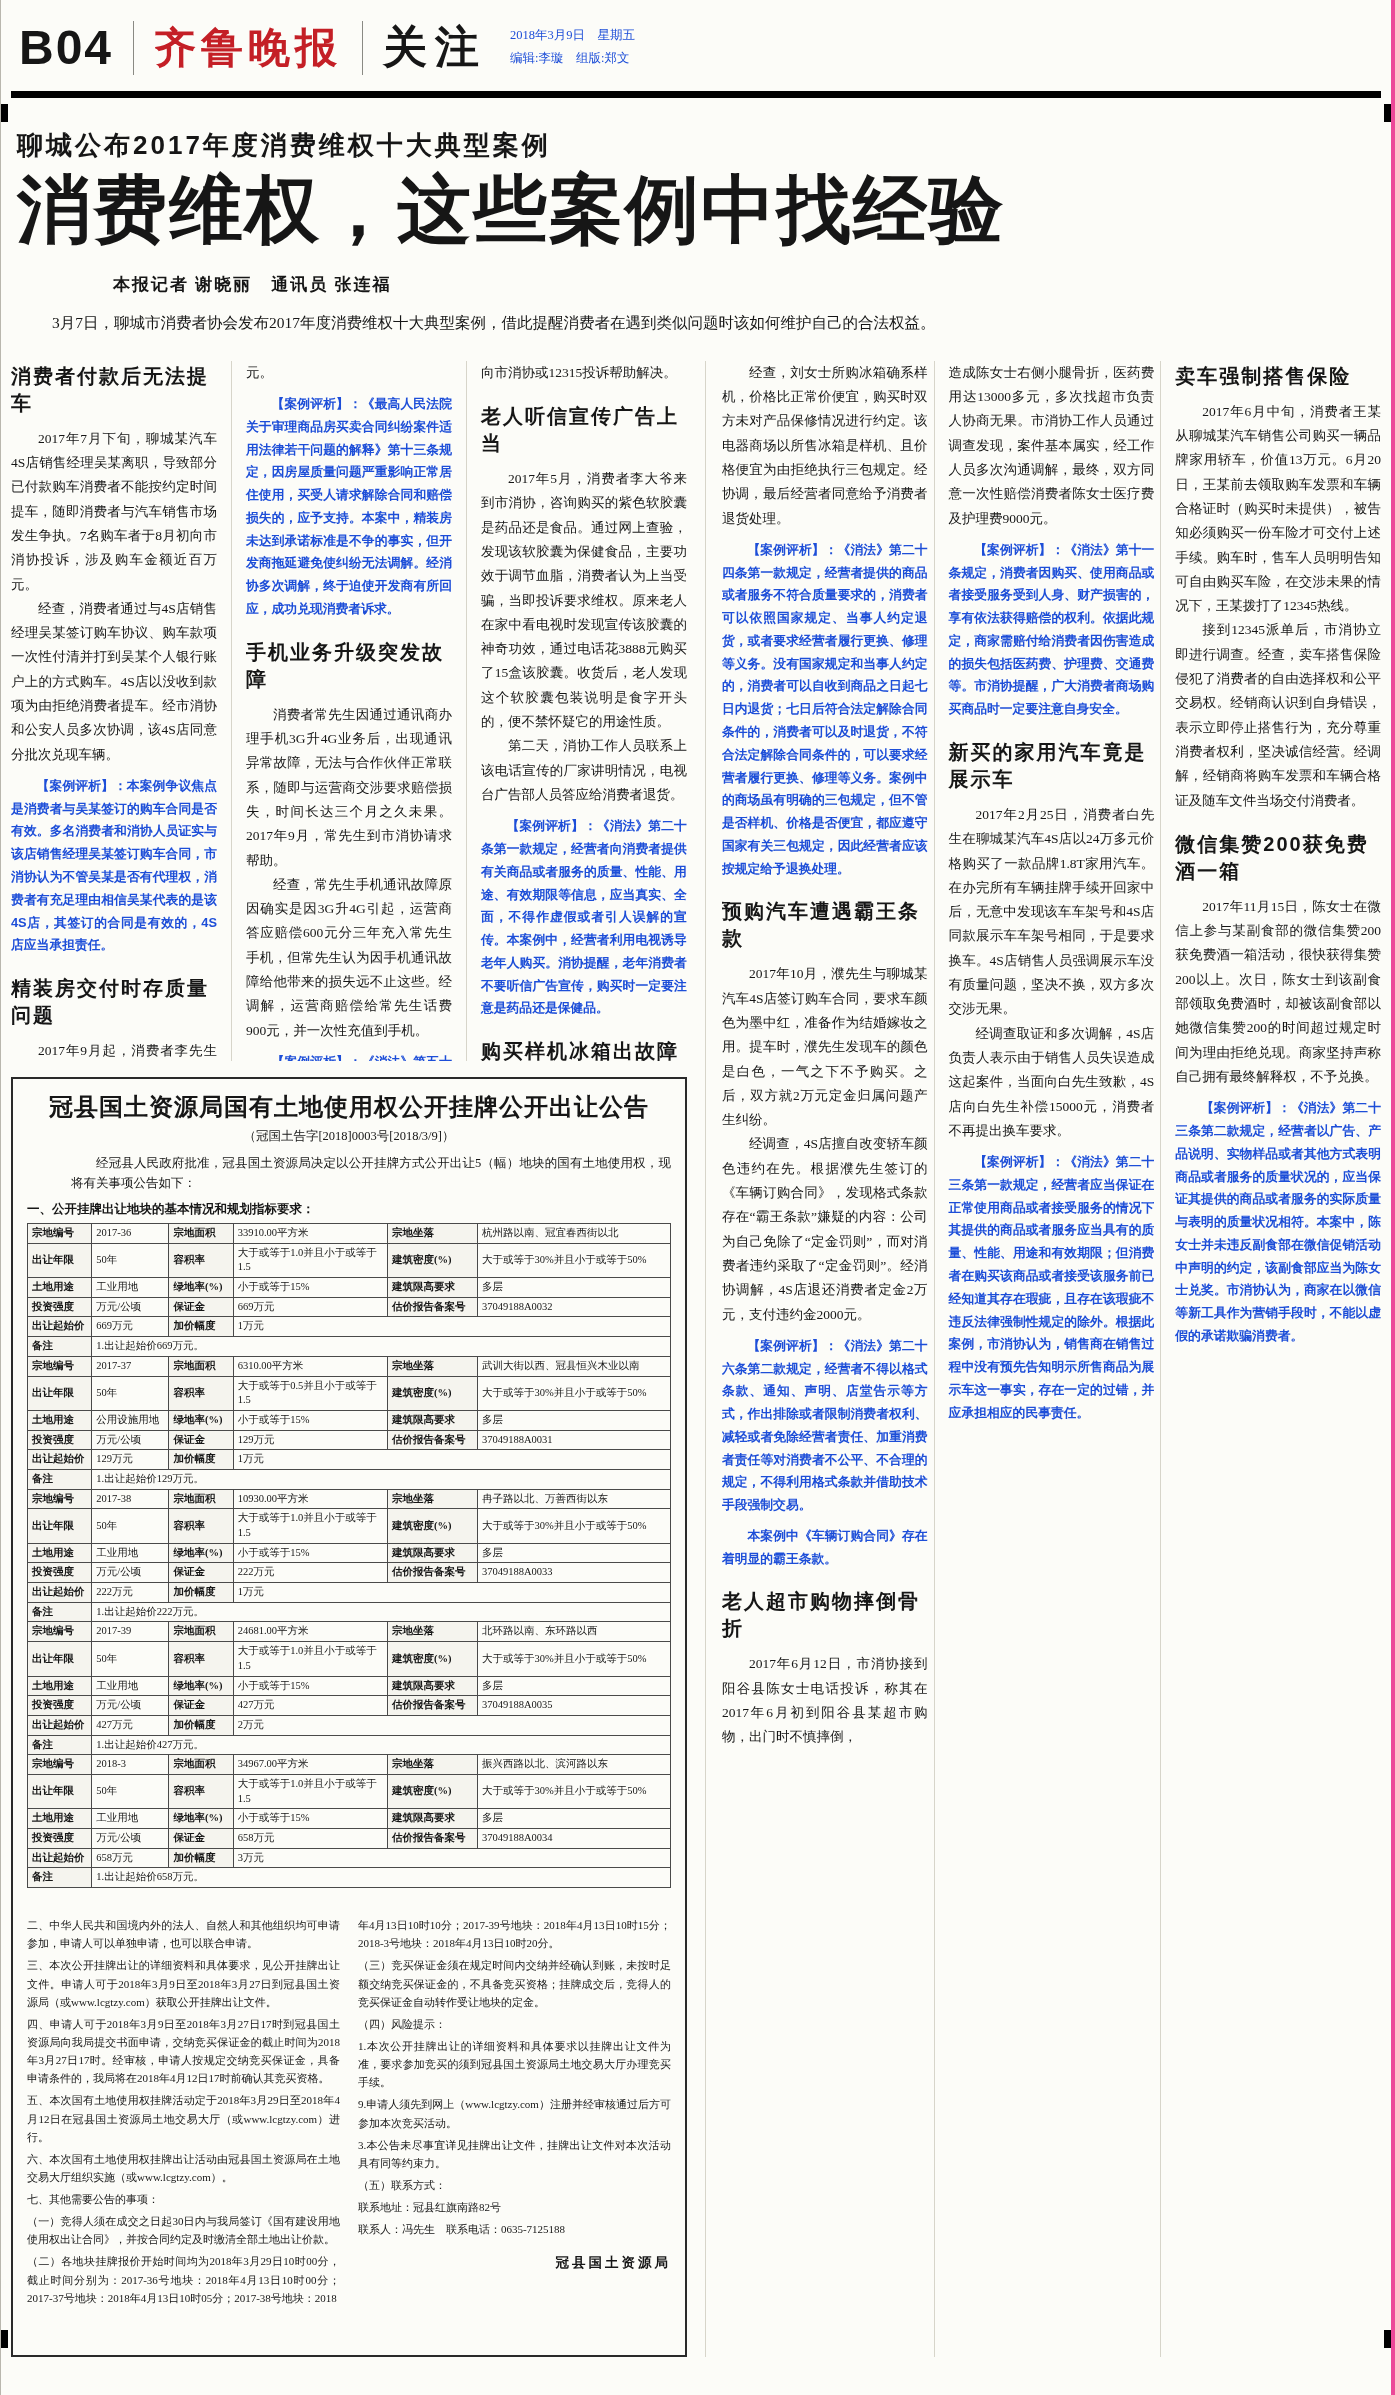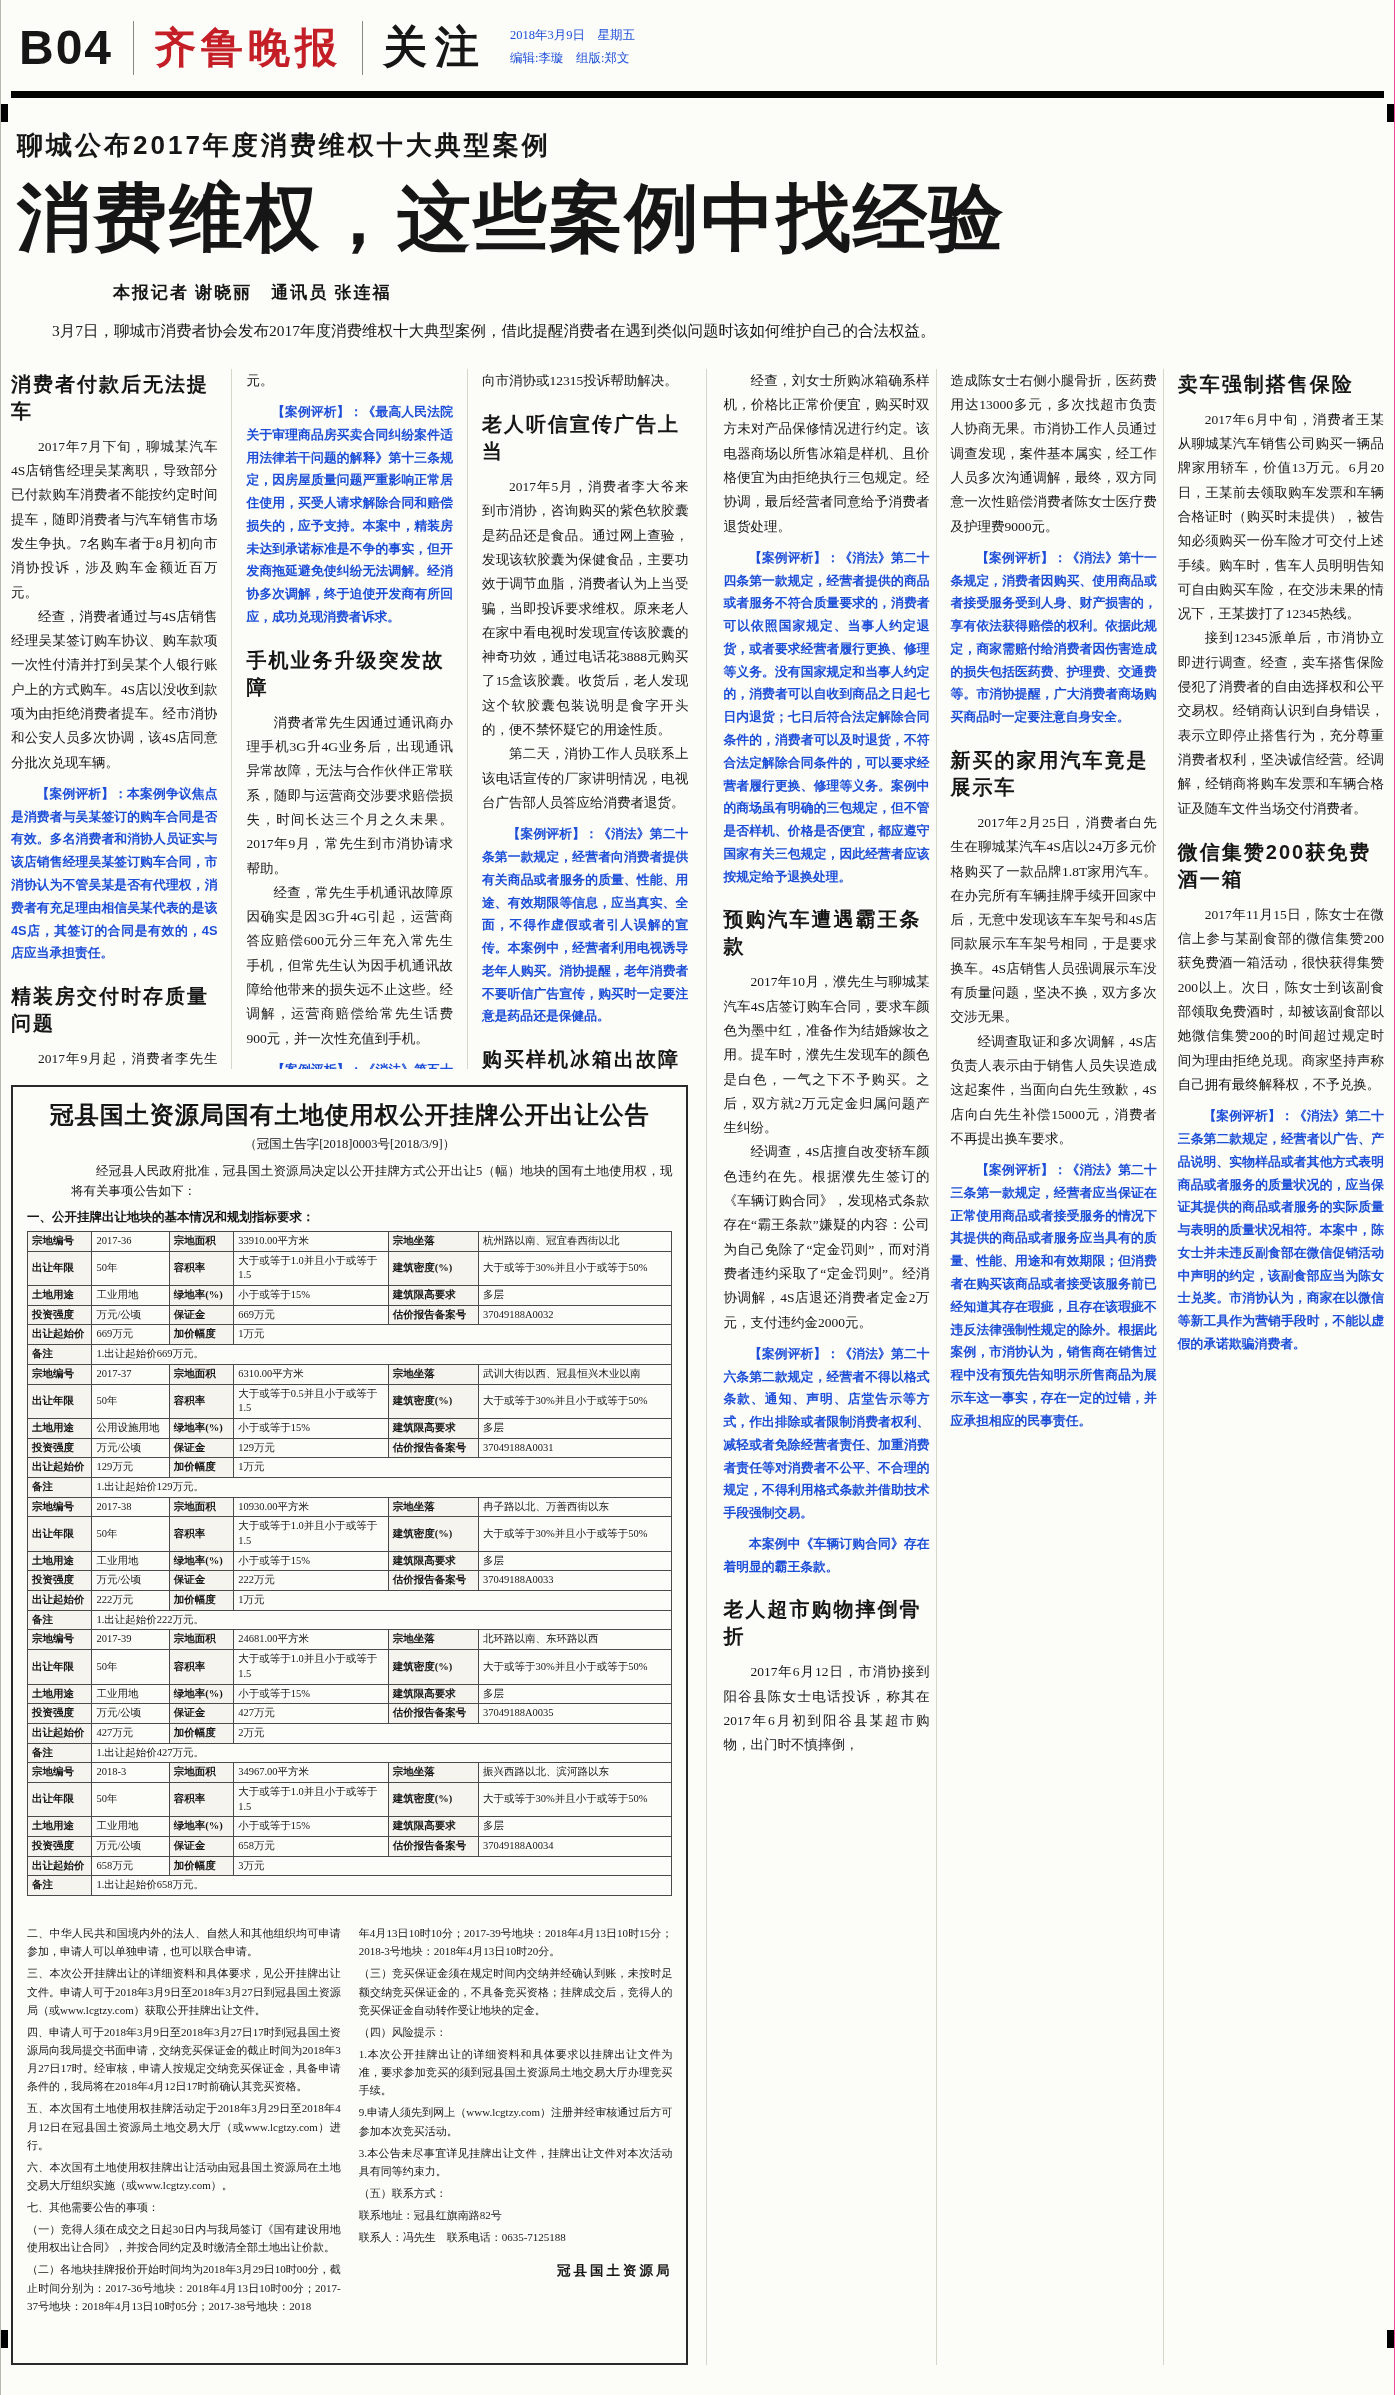--- a/index.html
+++ b/index.html
@@ -1,40 +1,40 @@
 <!DOCTYPE html>
 <html><head>
 <meta charset="utf-8">
 <style>
   * { box-sizing: border-box; margin: 0; padding: 0; }
   html,body { background:#d9d7d0; }
   .page {
     width:1395px; height:2395px; margin:0 auto; position:relative;
     background:#fcfcf8; color:#161616; overflow:hidden;
     font-family:"Liberation Serif","DejaVu Serif",serif;
-    border-left:1px solid #b9b7ae; border-right:1px solid #ec4899;
+    border-left:1px solid #b9b7ae; border-right:4px solid #ec4899;
     padding:0 10px;
   }
   .tick { position:absolute; width:7px; height:18px; background:#000; }
   .tick.tl { left:0; top:104px; } .tick.tr { right:0; top:104px; }
   .tick.bl { left:0; top:2330px; } .tick.br { right:0; top:2330px; }
 
   
   .header { display:flex; align-items:center; gap:20px; padding:18px 8px 8px; }
   .page-no { font-family:"Liberation Sans","DejaVu Sans",sans-serif; font-size:48px; font-weight:bold; letter-spacing:2px; }
   .hdr-div { width:1px; height:54px; background:#8a8a84; }
   .masthead { color:#c41f26; font-size:42px; font-weight:bold; letter-spacing:5px; }
   .section-name { font-family:"Liberation Sans","DejaVu Sans",sans-serif; font-size:44px; font-weight:900; letter-spacing:8px; }
   .hdr-meta { font-size:12.5px; color:#1d4ed8; line-height:1.8; margin-left:3px; padding-top:6px; align-self:flex-start; }
   .black-rule { height:7px; background:#000; margin:6px 0 0; }
 
   
   .headline { padding:30px 6px 4px; }
   .kicker { font-family:"Liberation Sans","DejaVu Sans",sans-serif; font-weight:bold; font-size:26px; letter-spacing:3px; }
-  .main-title { font-family:"Liberation Sans","DejaVu Sans",sans-serif; font-weight:900; font-size:74px; line-height:1.06; letter-spacing:2px; margin-top:16px; }
+  .main-title { font-family:"Liberation Sans","DejaVu Sans",sans-serif; font-weight:900; font-size:74px; line-height:1.06; letter-spacing:2px; margin-top:8px; }
   .byline { margin:24px 0 0 96px; font-size:17px; font-weight:bold; letter-spacing:2px; }
   .lead { margin:14px 4px 0; font-size:15.5px; line-height:1.7; text-indent:2em; }
 
   
   .body { display:flex; gap:18px; padding:20px 0 14px; height:2030px; }
   .zone-left { flex:1 1 50%; min-width:0; display:flex; flex-direction:column; }
   .zone-right { flex:1 1 50%; min-width:0; display:flex; gap:6px; border-left:1px solid #d7d5ca; padding-left:16px; }
   .cols3 { display:flex; gap:14px; height:700px; overflow:hidden; }
   .col { flex:1 1 0; min-width:0; overflow:hidden; }
   .col + .col { border-left:1px solid #d7d5ca; padding-left:14px; }

